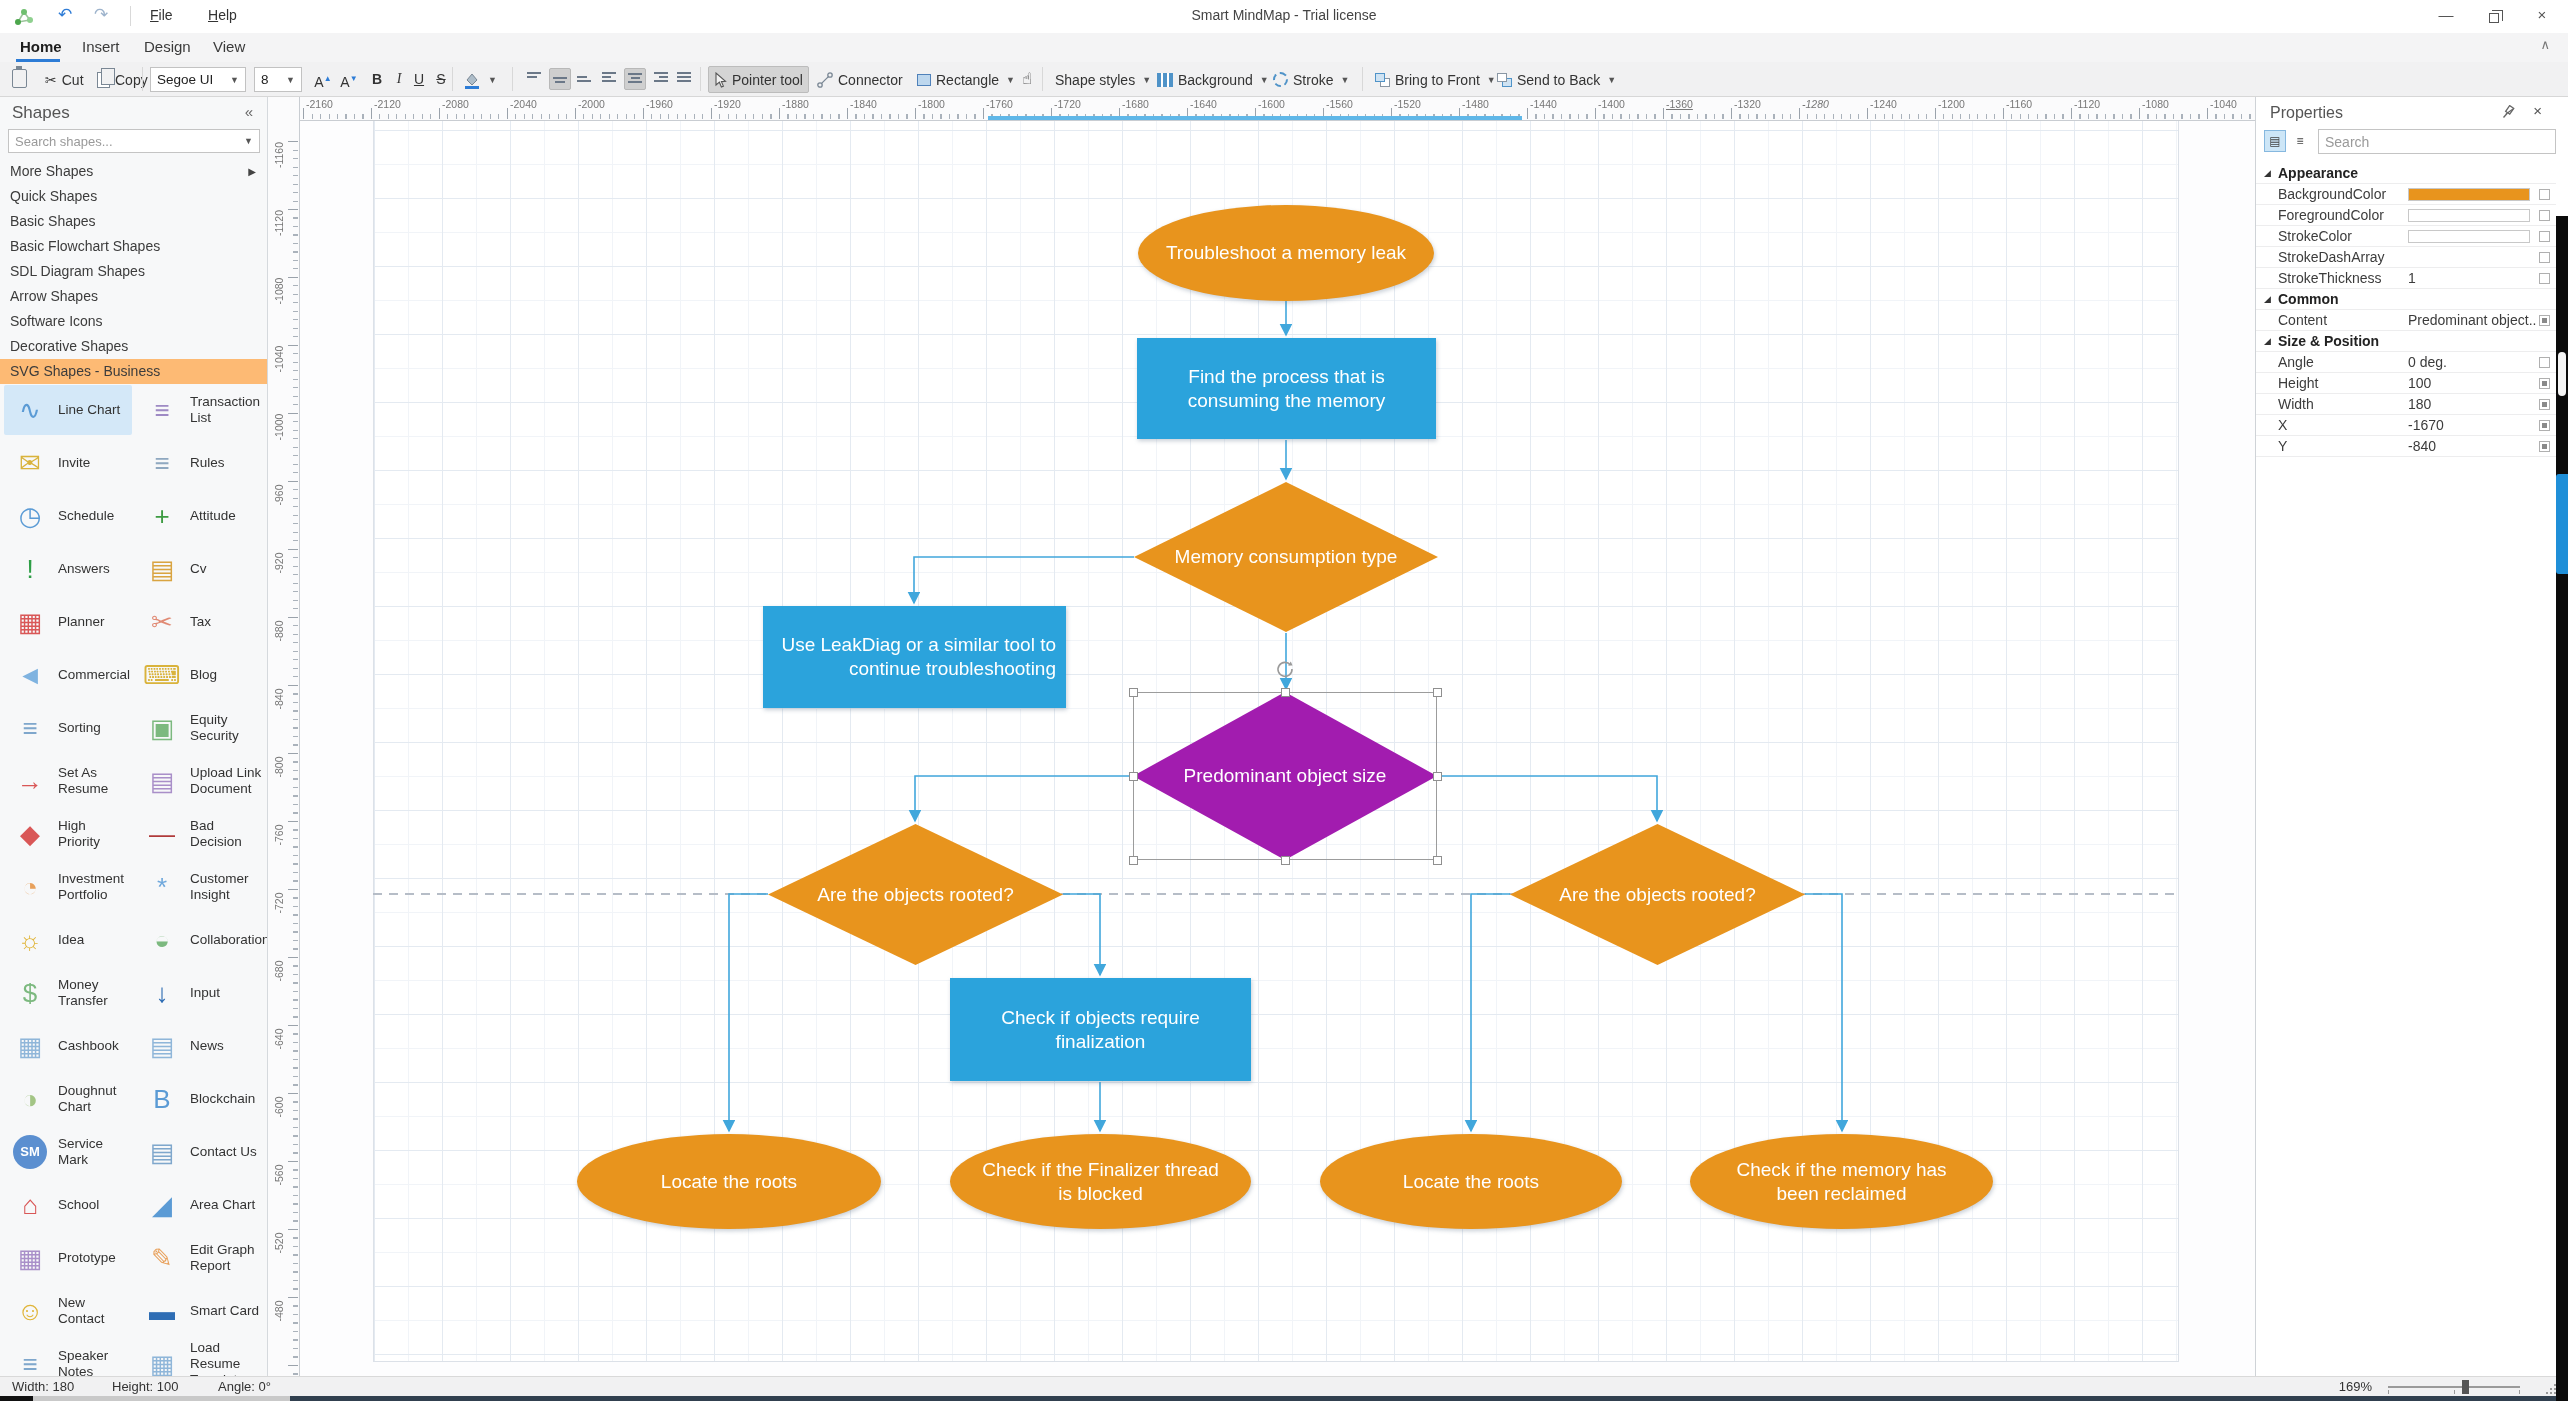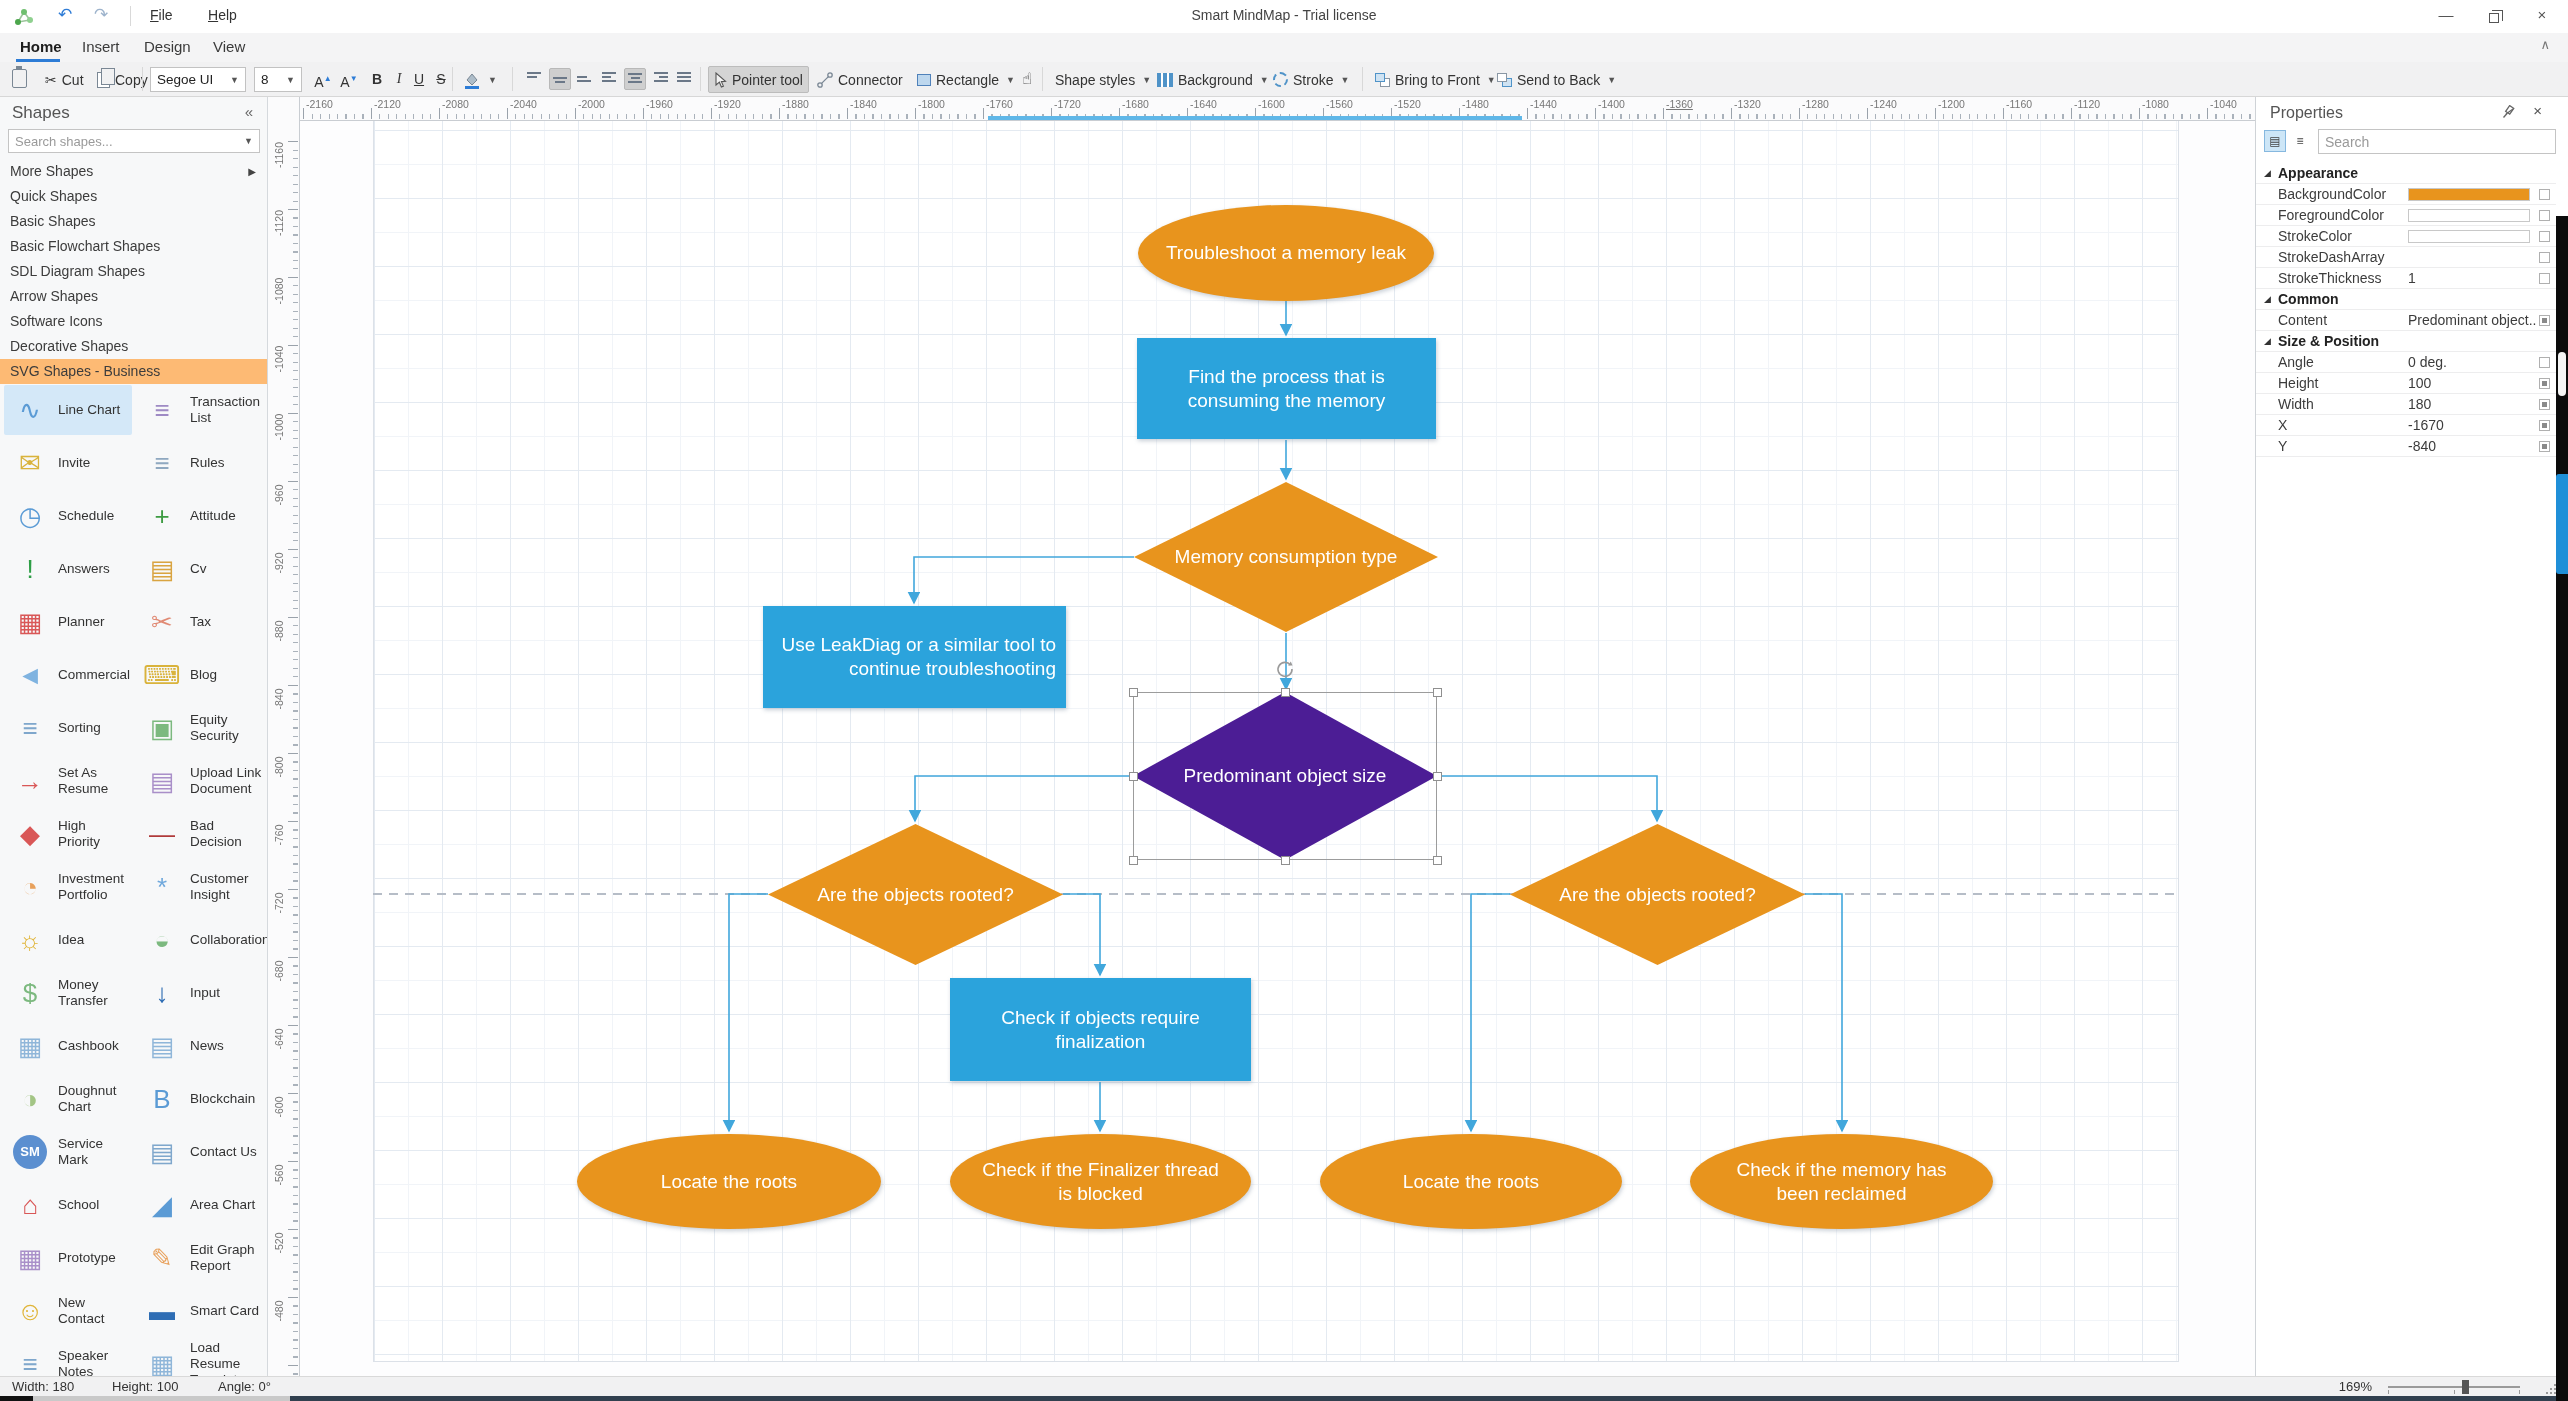--- a/index.html
+++ b/index.html
@@ -534,21 +534,21 @@
           <span class="hlab" style="left: 822px;">-1680</span>
           <span class="hlab" style="left: 890px;">-1640</span>
           <span class="hlab" style="left: 958px;">-1600</span>
           <span class="hlab" style="left: 1026px;">-1560</span>
           <span class="hlab" style="left: 1094px;">-1520</span>
           <span class="hlab" style="left: 1162px;">-1480</span>
           <span class="hlab" style="left: 1230px;">-1440</span>
           <span class="hlab" style="left: 1298px;">-1400</span>
           <span class="hlab" style="left: 1366px; text-decoration: underline;">-1360</span>
           <span class="hlab" style="left: 1434px;">-1320</span>
-          <span class="hlab" style="left: 1502px;">-1280</span>
+          <span class="hlab" style="left: 1502px; font-style: italic;">-1280</span>
           <span class="hlab" style="left: 1570px;">-1240</span>
           <span class="hlab" style="left: 1638px;">-1200</span>
           <span class="hlab" style="left: 1706px;">-1160</span>
           <span class="hlab" style="left: 1774px;">-1120</span>
           <span class="hlab" style="left: 1842px;">-1080</span>
           <span class="hlab" style="left: 1910px;">-1040</span>
         </div>
       <div id="canvas">
         <div id="page"></div>
         <div id="page-break"></div>
@@ -570,21 +570,21 @@
               <polyline points="800,961 800,1010" fill="none" stroke="#41a7dc" stroke-width="1.6" marker-end="url(#arr)"></polyline>
               <polyline points="1210,773 1171,773 1171,1010" fill="none" stroke="#41a7dc" stroke-width="1.6" marker-end="url(#arr)"></polyline>
               <polyline points="1505,773 1542,773 1542,1010" fill="none" stroke="#41a7dc" stroke-width="1.6" marker-end="url(#arr)"></polyline>
             </g>
         </svg>
         <div id="node-layer">
             <div class="node ellipse" style="left: 838px; top: 84px; width: 296px; height: 96px; background: rgb(232, 148, 29);">Troubleshoot a memory leak</div>
             <div class="node rect" style="left: 837px; top: 217px; width: 299px; height: 101px; background: rgb(43, 163, 220);">Find the process that is consuming the memory</div>
             <div class="node diamond" style="left: 834px; top: 361px; width: 304px; height: 150px; background: rgb(232, 148, 29);">Memory consumption type</div>
             <div class="node rect" style="left: 463px; top: 485px; width: 303px; height: 102px; background: rgb(43, 163, 220); text-align: right;">Use LeakDiag or a similar tool to continue troubleshooting</div>
-            <div class="node diamond" style="left: 833px; top: 571px; width: 304px; height: 168px; background: #4c1d95;">Predominant object size</div>
+            <div class="node diamond" style="left: 833px; top: 571px; width: 304px; height: 168px; background: #a21caf;">Predominant object size</div>
             <div class="node diamond" style="left: 468px; top: 703px; width: 295px; height: 141px; background: rgb(232, 148, 29);">Are the objects rooted?</div>
             <div class="node diamond" style="left: 1210px; top: 703px; width: 295px; height: 141px; background: rgb(232, 148, 29);">Are the objects rooted?</div>
             <div class="node rect" style="left: 650px; top: 857px; width: 301px; height: 103px; background: rgb(43, 163, 220);">Check if objects require finalization</div>
             <div class="node ellipse" style="left: 277px; top: 1013px; width: 304px; height: 95px; background: rgb(232, 148, 29);">Locate the roots</div>
             <div class="node ellipse" style="left: 650px; top: 1013px; width: 301px; height: 95px; background: rgb(232, 148, 29);">Check if the Finalizer thread is blocked</div>
             <div class="node ellipse" style="left: 1020px; top: 1013px; width: 302px; height: 95px; background: rgb(232, 148, 29);">Locate the roots</div>
             <div class="node ellipse" style="left: 1390px; top: 1013px; width: 303px; height: 95px; background: rgb(232, 148, 29);">Check if the memory has been reclaimed</div>
           </div>
         <div id="sel-overlay">
             <div id="sel-box" style="left: 833px; top: 571px; width: 304px; height: 168px;"></div>

